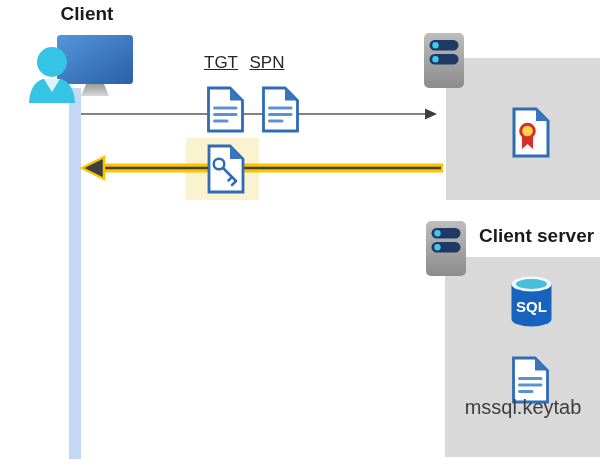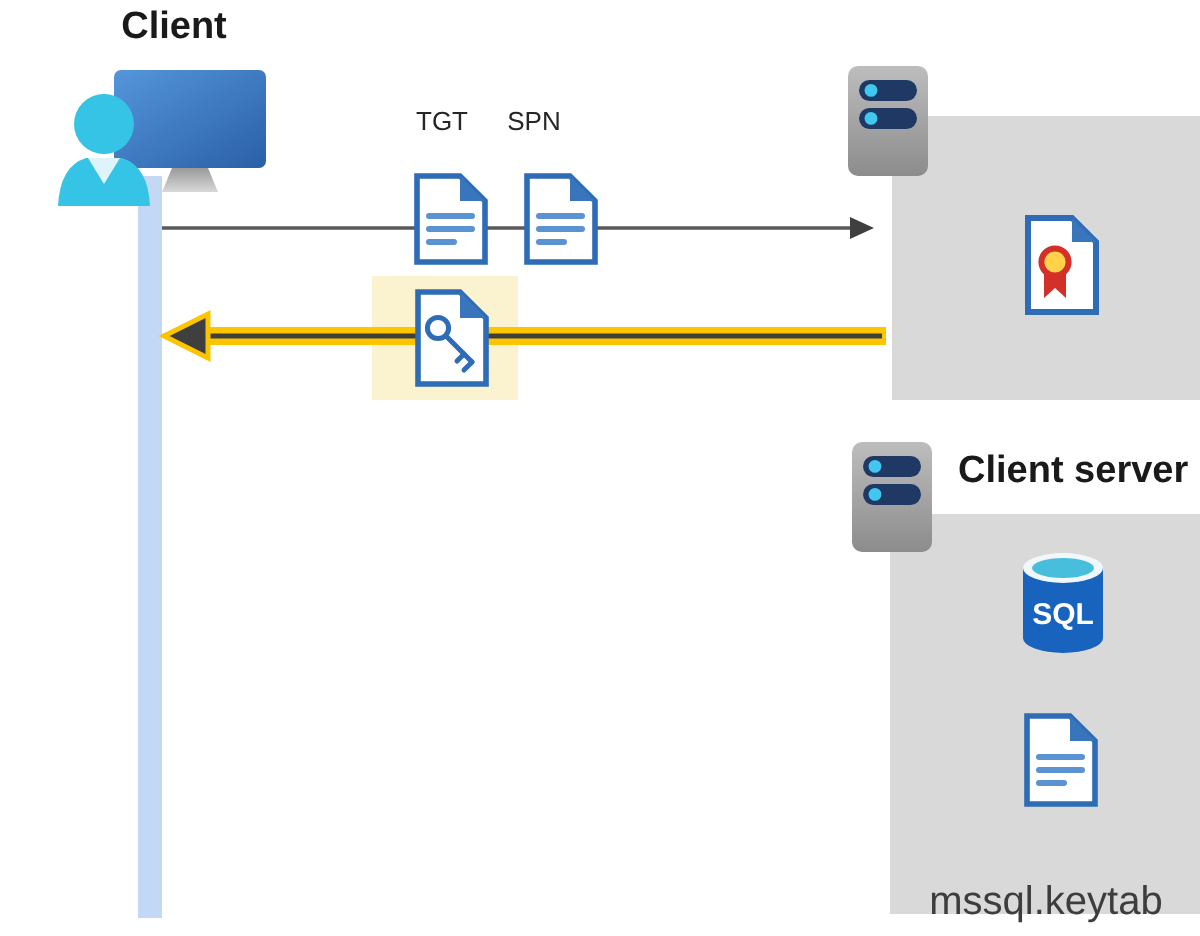--- a/index.html
+++ b/index.html
@@ -3,42 +3,42 @@
 <meta charset="utf-8">
 <style>
   html,body{margin:0;padding:0;background:#fff;}
   #canvas{
     position:relative;width:600px;height:468px;background:#fff;overflow:hidden;
     font-family:"Liberation Sans",sans-serif;
     margin-left:24px;
   }
   .abs{position:absolute;}
   .title{font-weight:bold;font-size:19px;color:#1a1a1a;line-height:22px;}
-  .label{font-size:13px;color:#262626;}
+  .label{font-size:17px;color:#262626;text-decoration:underline;}
   .center{text-align:center;}
   #client-title{left:22px;top:3px;width:82px;}
   #client-icon{left:2px;top:32px;}
   #client-bar{left:45px;top:88px;width:12px;height:371px;}
   #tgt-label{left:174px;top:53px;width:46px;}
   #spn-label{left:220px;top:53px;width:46px;}
   #arrow-layer{left:0;top:0;}
   #highlight-box{left:162px;top:138px;width:73px;height:62px;}
   #tgt-doc{left:181px;top:86px;}
   #spn-doc{left:236px;top:86px;}
   #key-doc{left:182px;top:144px;}
   #dc-box{left:422px;top:58px;width:172px;height:142px;}
   #dc-server-icon{left:399px;top:32px;}
   #dc-title{left:453px;top:2px;width:145px;}
   #cert-icon{left:486px;top:107px;}
   #ls-box{left:421px;top:257px;width:174px;height:200px;}
   #ls-server-icon{left:401px;top:220px;}
   #ls-title{left:455px;top:225px;width:140px;}
   #sql-icon{left:485px;top:275px;}
   #keytab-doc{left:486px;top:356px;}
-  #keytab-label{left:421px;top:440px;width:156px;font-size:20px;color:#3d3d3d;}
+  #keytab-label{left:421px;top:396px;width:156px;font-size:20px;color:#3d3d3d;}
   svg{display:block;}
 </style>
 </head>
 <body>
 
 <div id="canvas">
 
   <div class="abs" id="dc-box" style="background-color: rgb(217, 217, 217);"></div>
   <div class="abs" id="ls-box" style="background-color: rgb(217, 217, 217);"></div>
 

